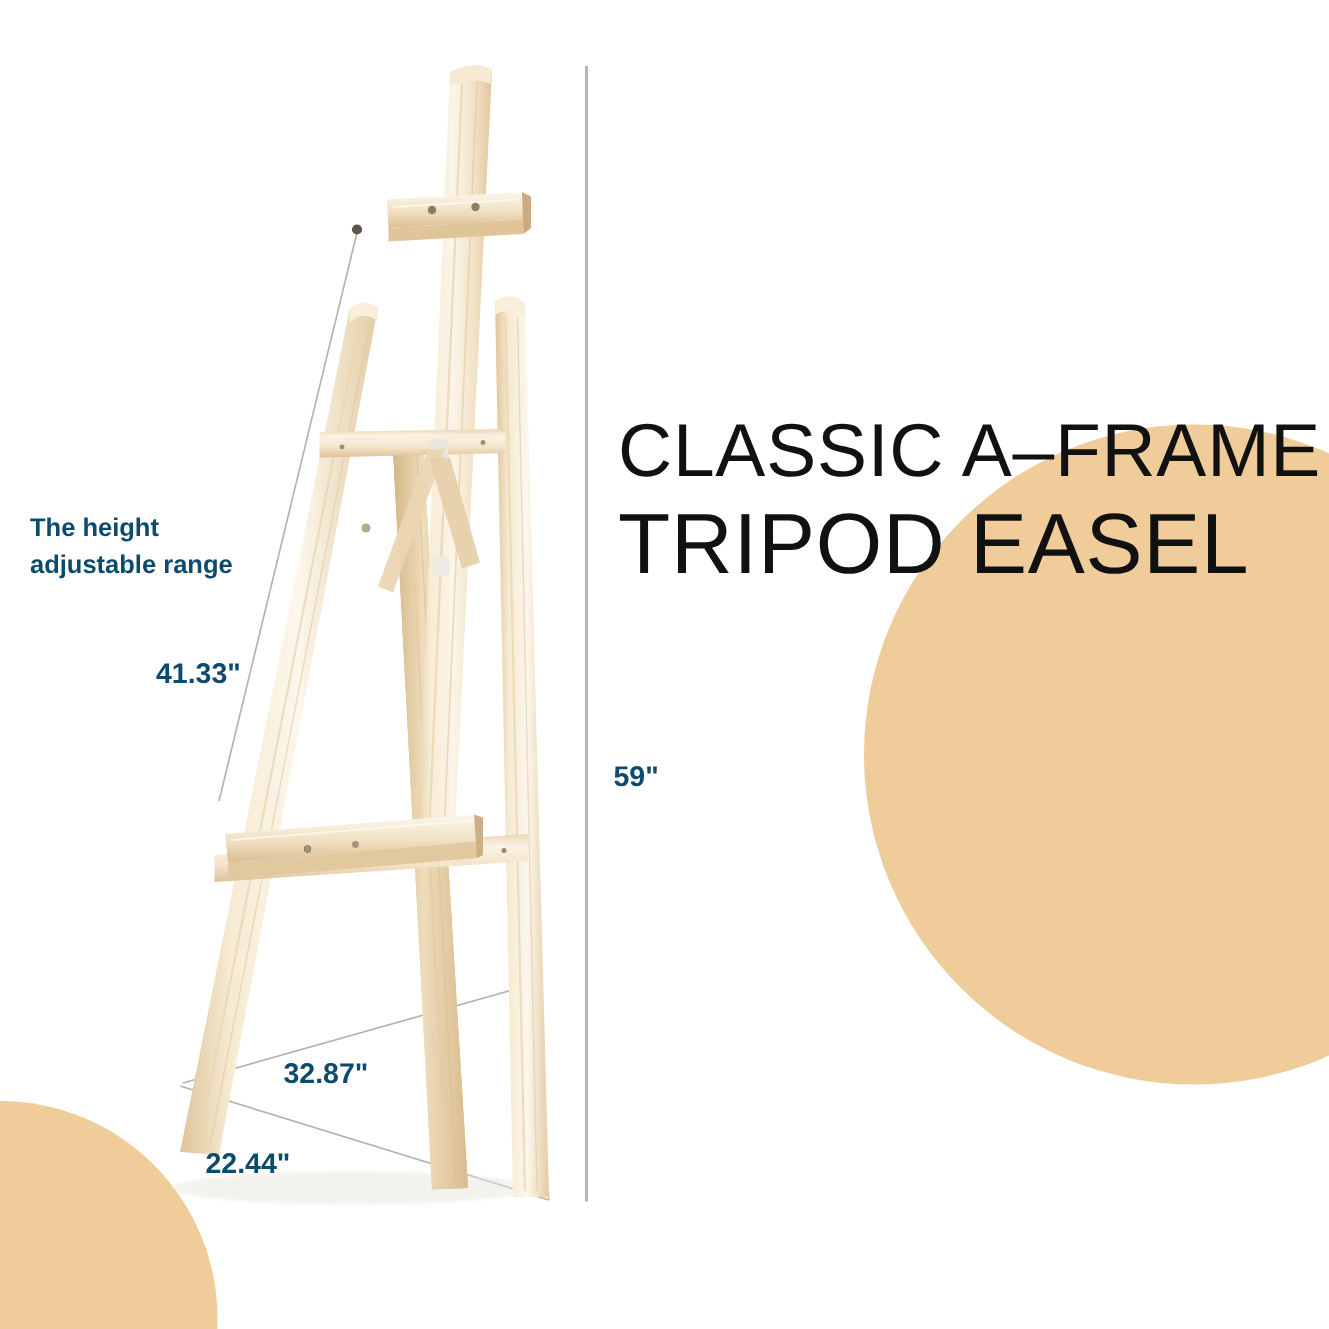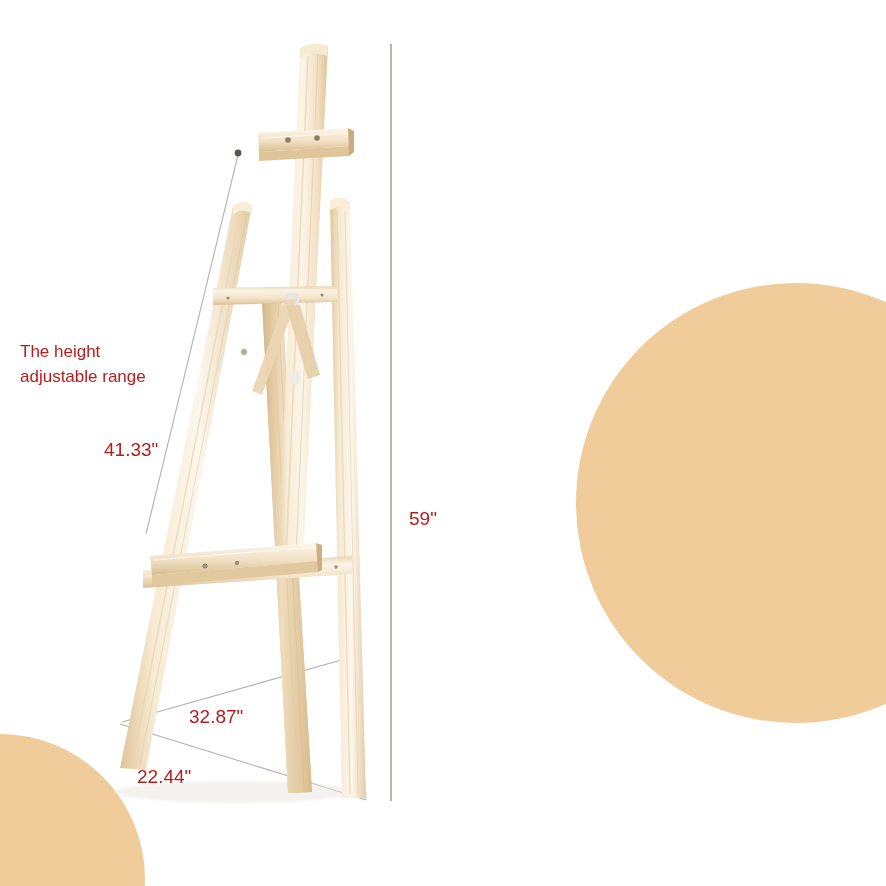--- a/index.html
+++ b/index.html
@@ -64,25 +64,26 @@
   }
   #headline .line2 {
     font-size: 57px;
     font-weight: 400;
     white-space: nowrap;
     margin-top: 2px;
   }
   
   .anno {
     position: absolute;
-    color: #b91c1c;
+    color: #0c4a6e;
     font-size: 17px;
     line-height: 1.45;
     white-space: pre-line;
     z-index: 6;
+    font-weight: bold;
   }
   #label-range { left: 20px;  top: 340px; }
   #label-4133  { left: 104px; top: 436px; font-size: 19px; }
   #label-3287  { left: 189px; top: 703px; font-size: 19px; }
   #label-2244  { left: 137px; top: 763px; font-size: 19px; }
   #label-59    { left: 409px; top: 505px; font-size: 19px; }
 
   
   #easel-svg {
     position: absolute;
@@ -231,14 +232,18 @@
 adjustable range</div>
 
   <div class="anno" id="label-4133">41.33"</div>
 
   <div class="anno" id="label-59">59"</div>
 
   <div class="anno" id="label-3287">32.87"</div>
 
   <div class="anno" id="label-2244">22.44"</div>
 
+  <div id="headline">
+    <div class="line1">CLASSIC A–FRAME</div>
+    <div class="line2">TRIPOD EASEL</div>
+  </div>
 
 </div>
 
 </body></html>

